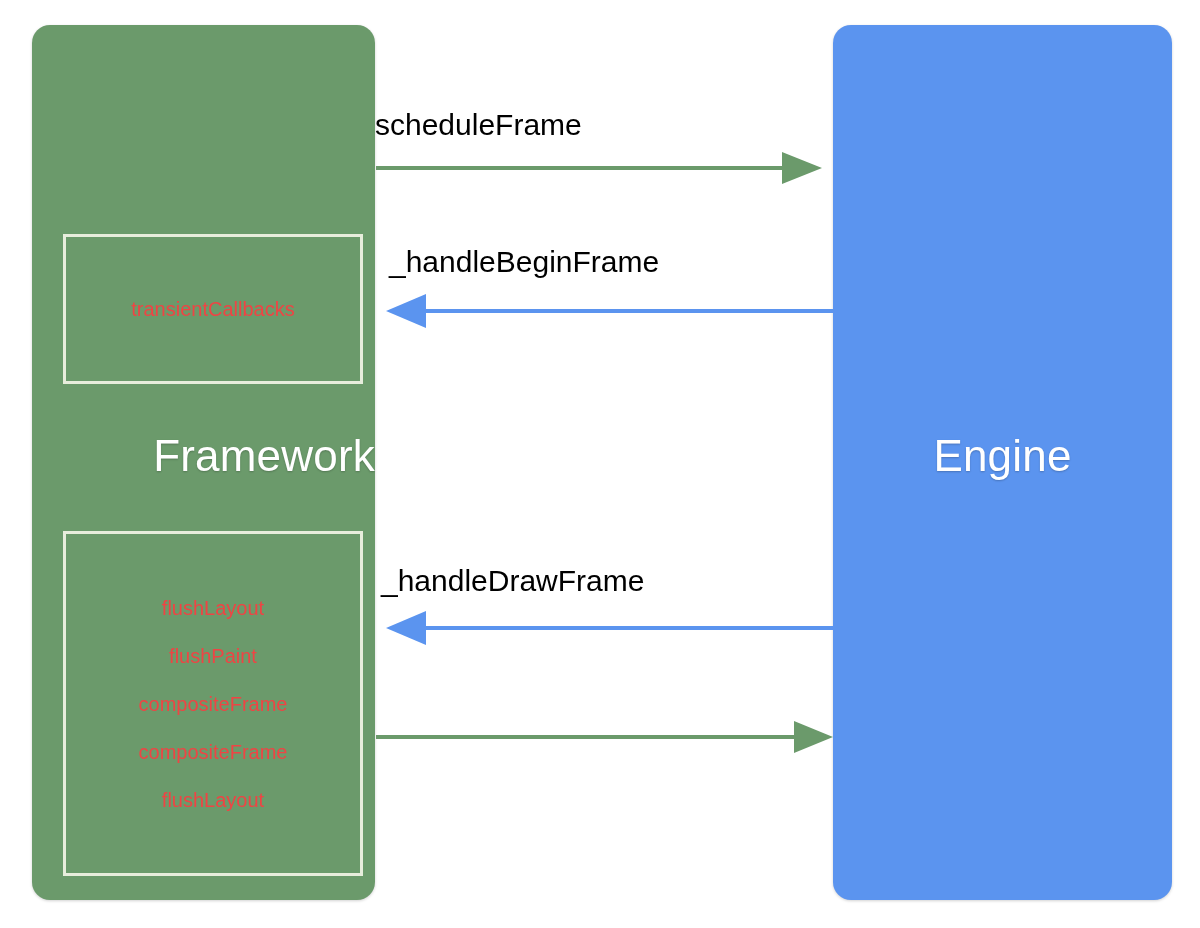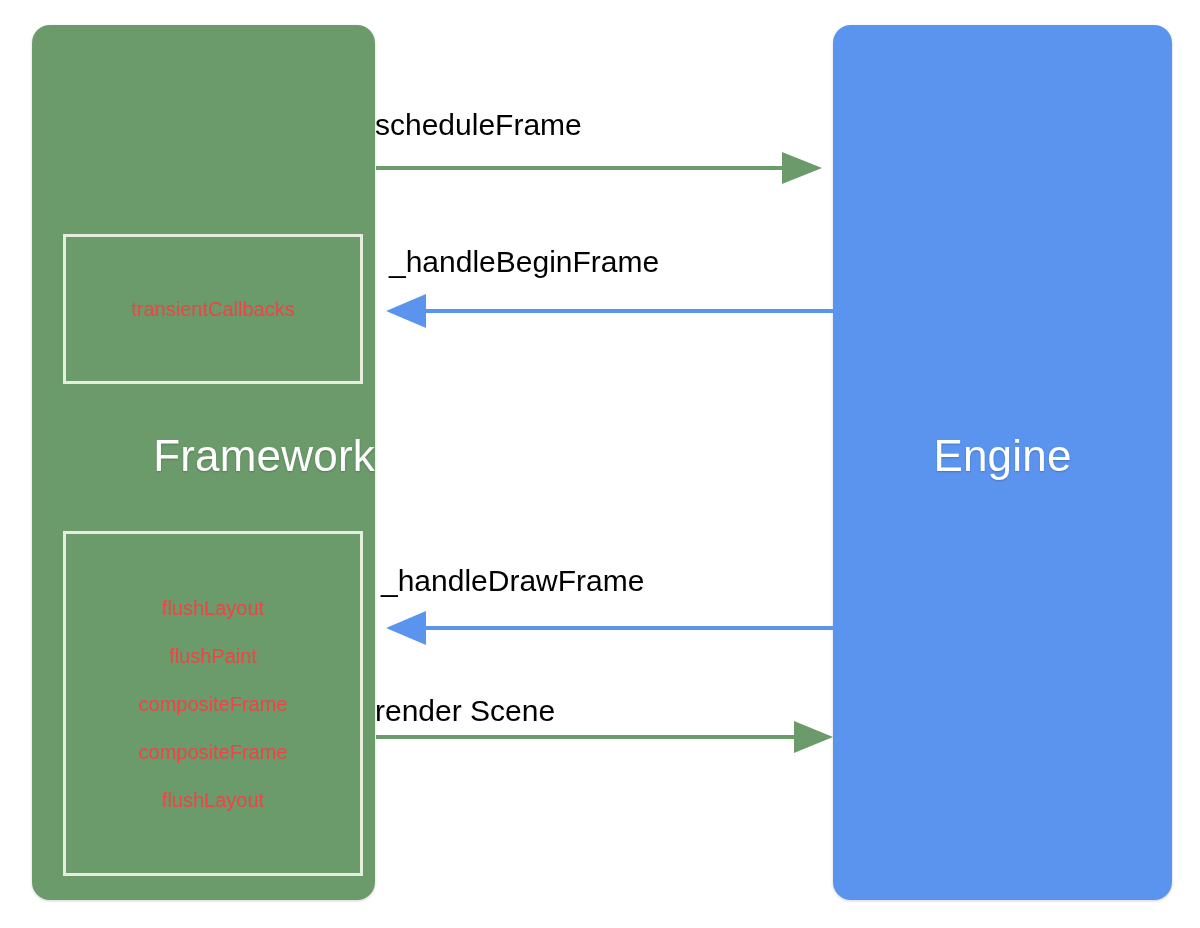--- a/index.html
+++ b/index.html
@@ -165,15 +165,14 @@
 
     <g>
       <line x1="376" y1="737" x2="800" y2="737" stroke="#6b9a6b" stroke-width="4"></line>
       <polygon points="794,721 833,737 794,753" fill="#6b9a6b"></polygon>
     </g>
   </svg>
 
   <div class="arrow-label lbl-schedule">scheduleFrame</div>
   <div class="arrow-label lbl-beginframe">_handleBeginFrame</div>
   <div class="arrow-label lbl-drawframe">_handleDrawFrame</div>
-  <div class="arrow-label lbl-render">render Scene</div>
 
 </div>
 
 </body></html>

